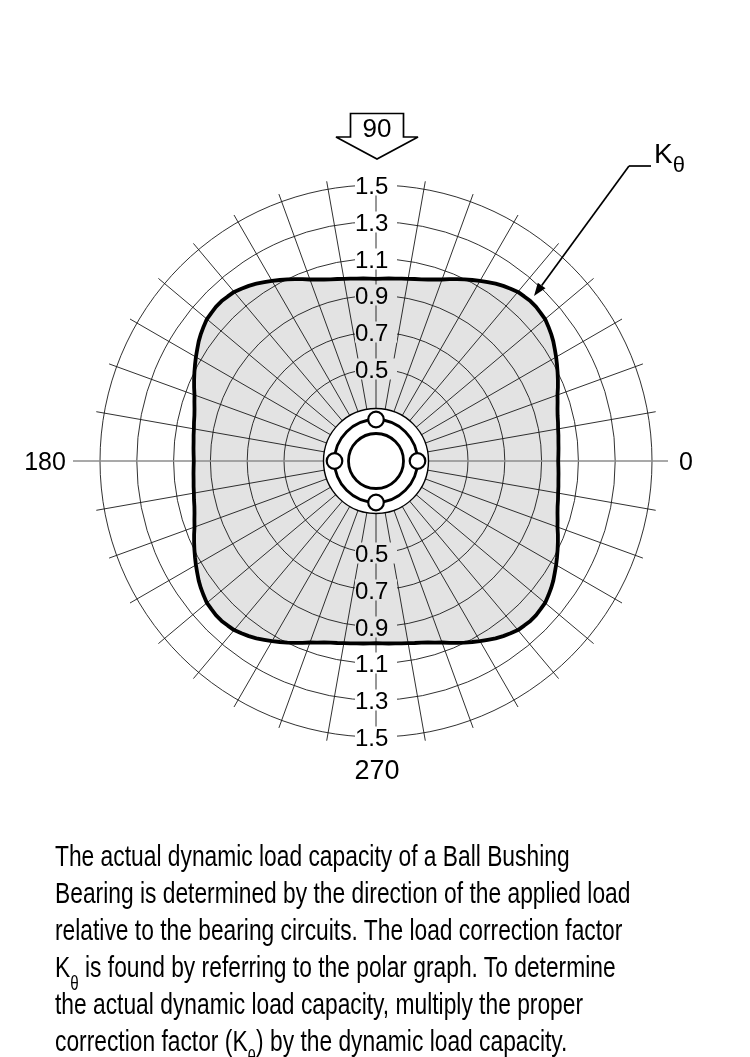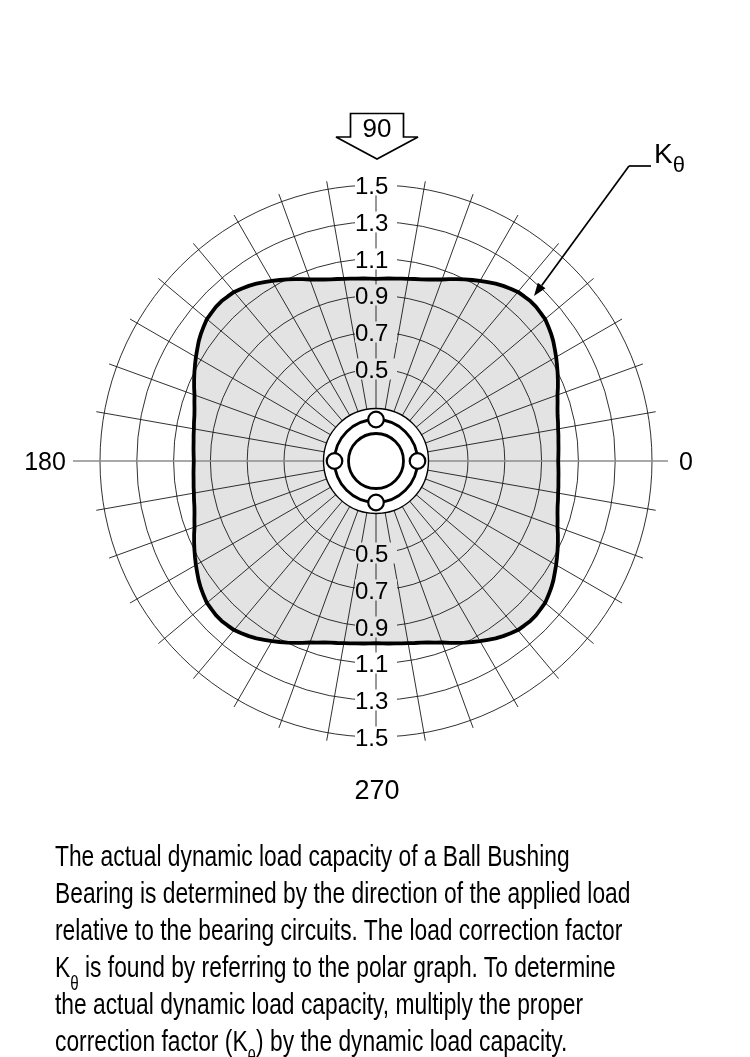--- a/index.html
+++ b/index.html
@@ -102,21 +102,21 @@
       <div class="ring-label" style="left: 376px; top: 663.4px; background: rgb(255, 255, 255);">1.1</div>
       <div class="ring-label" style="left: 376px; top: 221.8px; background: rgb(255, 255, 255);">1.3</div>
       <div class="ring-label" style="left: 376px; top: 700.2px; background: rgb(255, 255, 255);">1.3</div>
       <div class="ring-label" style="left: 376px; top: 185px; background: rgb(255, 255, 255);">1.5</div>
       <div class="ring-label" style="left: 376px; top: 737px; background: rgb(255, 255, 255);">1.5</div>
     </div>
 
   <div class="angle-label" id="label-90" style="left:377px;top:128px;">90</div>
   <div class="angle-label" id="label-180" style="left:45px;top:461px;">180</div>
   <div class="angle-label" id="label-0" style="left:686px;top:461px;">0</div>
-  <div class="angle-label" id="label-270" style="left:377px;top:770px;margin-top:20px;">270</div>
+  <div class="angle-label" id="label-270" style="left:377px;top:770px;">270</div>
 
   <div class="callout"><span>K</span><span class="sub">θ</span></div>
 
   <div class="body-text">
     <div><span>The actual dynamic load capacity of a Ball Bushing</span><span></span><span class="sub"></span><span></span></div>
     <div><span>Bearing is determined by the direction of the applied load</span><span></span><span class="sub"></span><span></span></div>
     <div><span>relative to the bearing circuits. The load correction factor</span><span></span><span class="sub"></span><span></span></div>
     <div><span></span><span>K</span><span class="sub">θ</span><span> is found by referring to the polar graph. To determine</span></div>
     <div><span>the actual dynamic load capacity, multiply the proper</span><span></span><span class="sub"></span><span></span></div>
     <div><span></span><span>correction factor (K</span><span class="sub">θ</span><span>) by the dynamic load capacity.</span></div>

